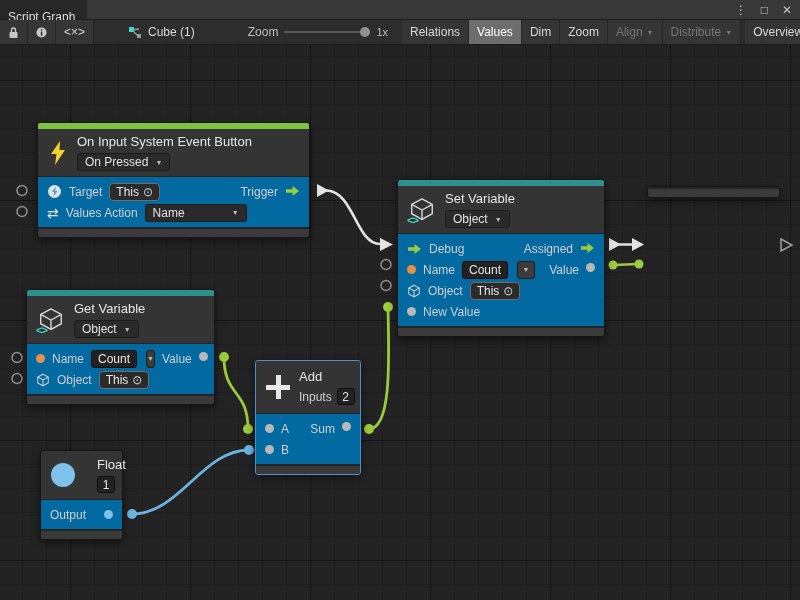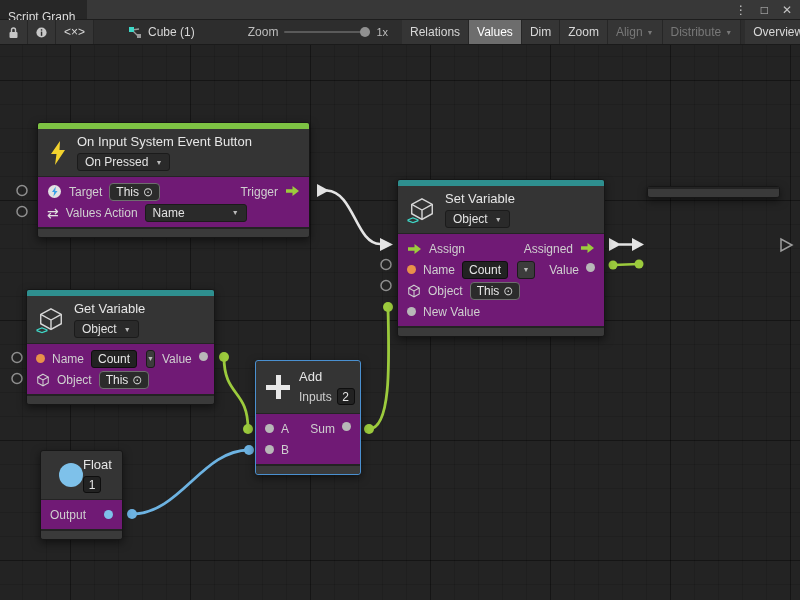--- a/index.html
+++ b/index.html
@@ -44,21 +44,21 @@
   
   .node{position:absolute;z-index:2;background:#343434;border:1px solid #161616;border-radius:3px;box-shadow:0 3px 9px rgba(0,0,0,.5);}
   .node.selected{border:1px solid var(--selection-blue);}
   .colorbar{height:6px;border-radius:2px 2px 0 0;}
   .colorbar.green{background:var(--green-bar);}
   .colorbar.teal{background:var(--teal-bar);}
   .nhead{display:flex;align-items:center;gap:9px;padding:5px 10px;}
   .ncol{display:flex;flex-direction:column;gap:3px;align-items:flex-start;}
   .ntitle{font-size:13px;color:#e6e6e6;line-height:16px;white-space:nowrap;}
   .nsub{font-size:11px;color:#bdbdbd;line-height:13px;}
-  .nbody{background:#701a75;border-top:1px solid #242424;padding:4px 0;}
+  .nbody{background:#0369a1;border-top:1px solid #242424;padding:4px 0;}
   .nfoot{height:10px;background:#3a3a3a;border-top:2px solid #232323;border-radius:0 0 3px 3px;}
   .prow{height:21px;display:flex;align-items:center;gap:7px;padding:0 9px;font-size:12px;color:#cfcfcf;white-space:nowrap;}
   .rside{margin-left:auto;display:flex;gap:7px;}
   .dot{width:9px;height:9px;border-radius:50%;flex:0 0 auto;}
   .dot.gray{background:var(--gray-port);}
   .dot.orange{background:var(--orange-port);}
   .dot.blue{background:var(--blue-port);}
   .dropdown{display:inline-flex;align-items:center;gap:7px;background:#2a2a2a;border:1px solid #1b1b1b;border-radius:3px;padding:1px 7px;font-size:12px;color:#e2e2e2;height:18px;}
   .dropdown.wide{width:102px;justify-content:space-between;}
   .pill{display:inline-flex;align-items:center;gap:4px;background:#2b2b2b;border:1px solid #6e6e6e;border-radius:4px;padding:0 6px;height:18px;font-size:12px;color:#e6e6e6;}
@@ -266,21 +266,21 @@
             <span>Object</span>
             <span class="caret">▼</span>
           </span>
         </div>
       </div>
       <div class="nbody">
         <div class="prow">
           <svg width="15" height="12" viewBox="0 0 15 12">
             <path d="M1 4.2 H7.5 V1 L14 6 L7.5 11 V7.8 H1 Z" fill="var(--flow-green)"></path>
           </svg>
-          <span>Assign</span>
+          <span>Debug</span>
           <span class="rside">
             <span>Assigned</span>
             <svg width="15" height="12" viewBox="0 0 15 12">
               <path d="M1 4.2 H7.5 V1 L14 6 L7.5 11 V7.8 H1 Z" fill="var(--flow-green)"></path>
             </svg>
           </span>
         </div>
         <div class="prow">
           <span class="dot orange"></span>
           <span>Name</span>
@@ -390,21 +390,21 @@
         </div>
         <div class="prow">
           <span class="dot gray"></span>
           <span>B</span>
         </div>
       </div>
       <div class="nfoot"></div>
     </div>
 
     <div class="node" style="left:40px;top:405px;width:83px">
-      <div class="nhead" style="padding:6px 18px;gap:0">
+      <div class="nhead" style="padding:6px 10px;gap:22px">
         <span class="float-circle"></span>
         <div class="ncol">
           <span class="ntitle">Float</span>
           <span class="numbox">
               <span>1</span>
             </span>
         </div>
       </div>
       <div class="nbody">
         <div class="prow">

